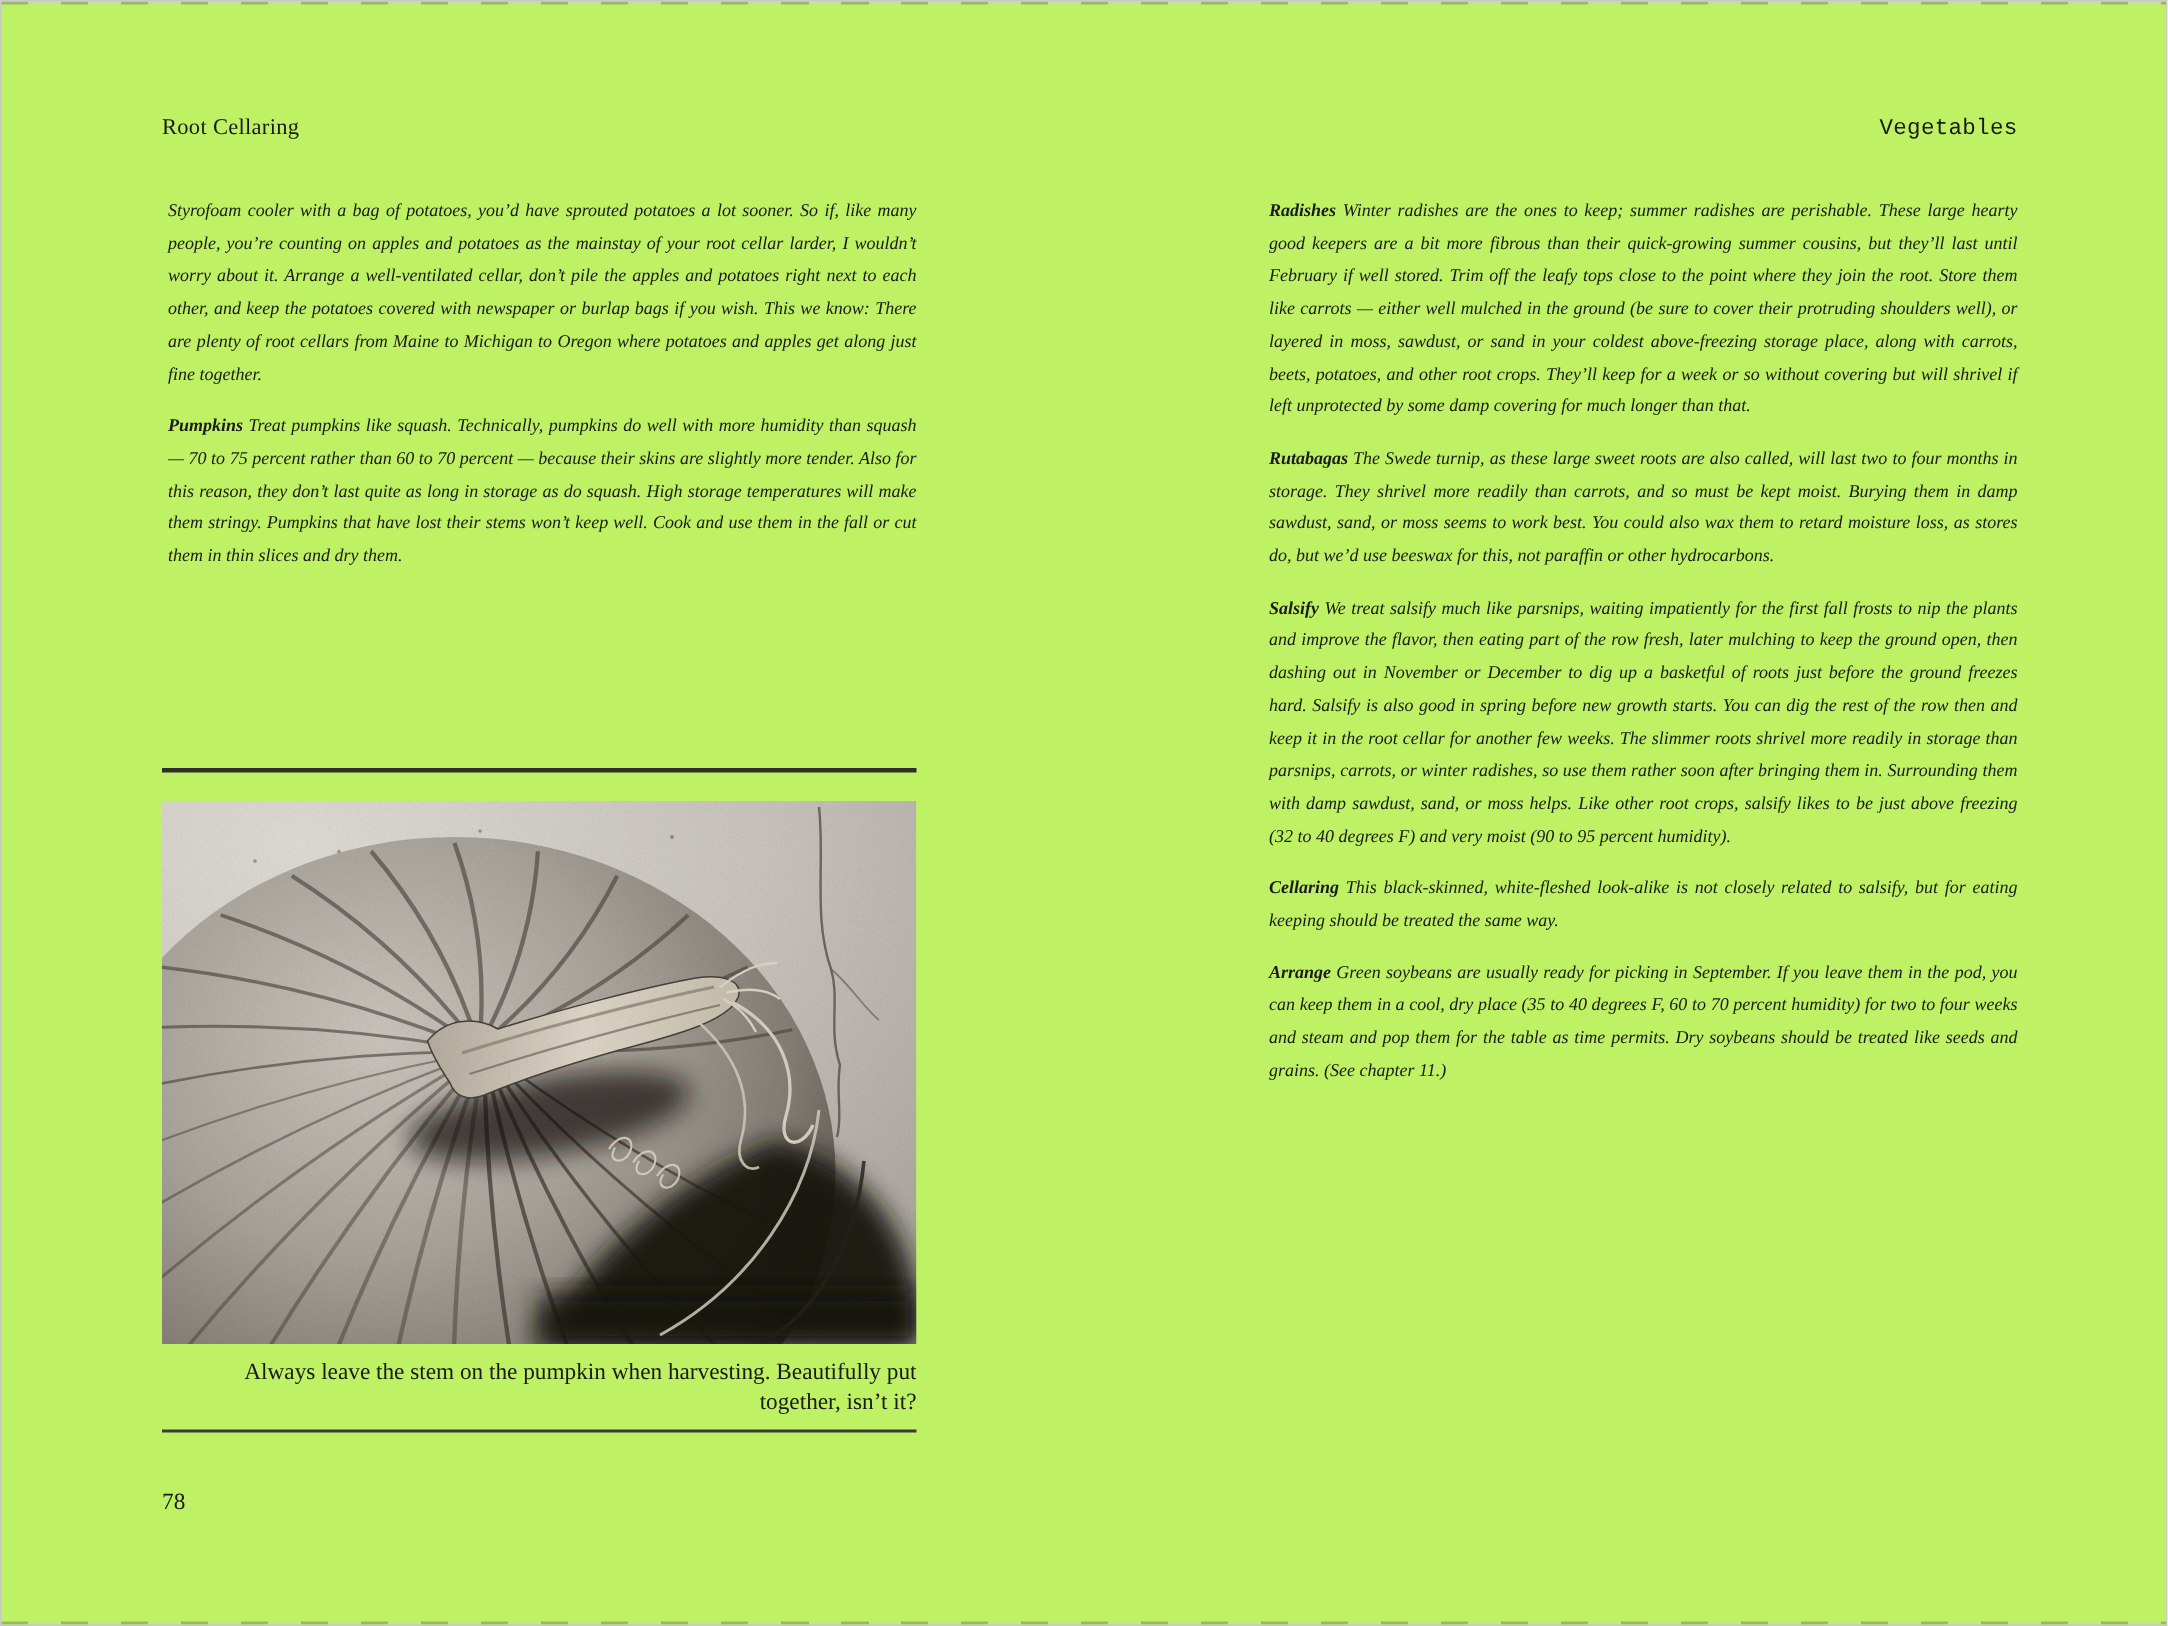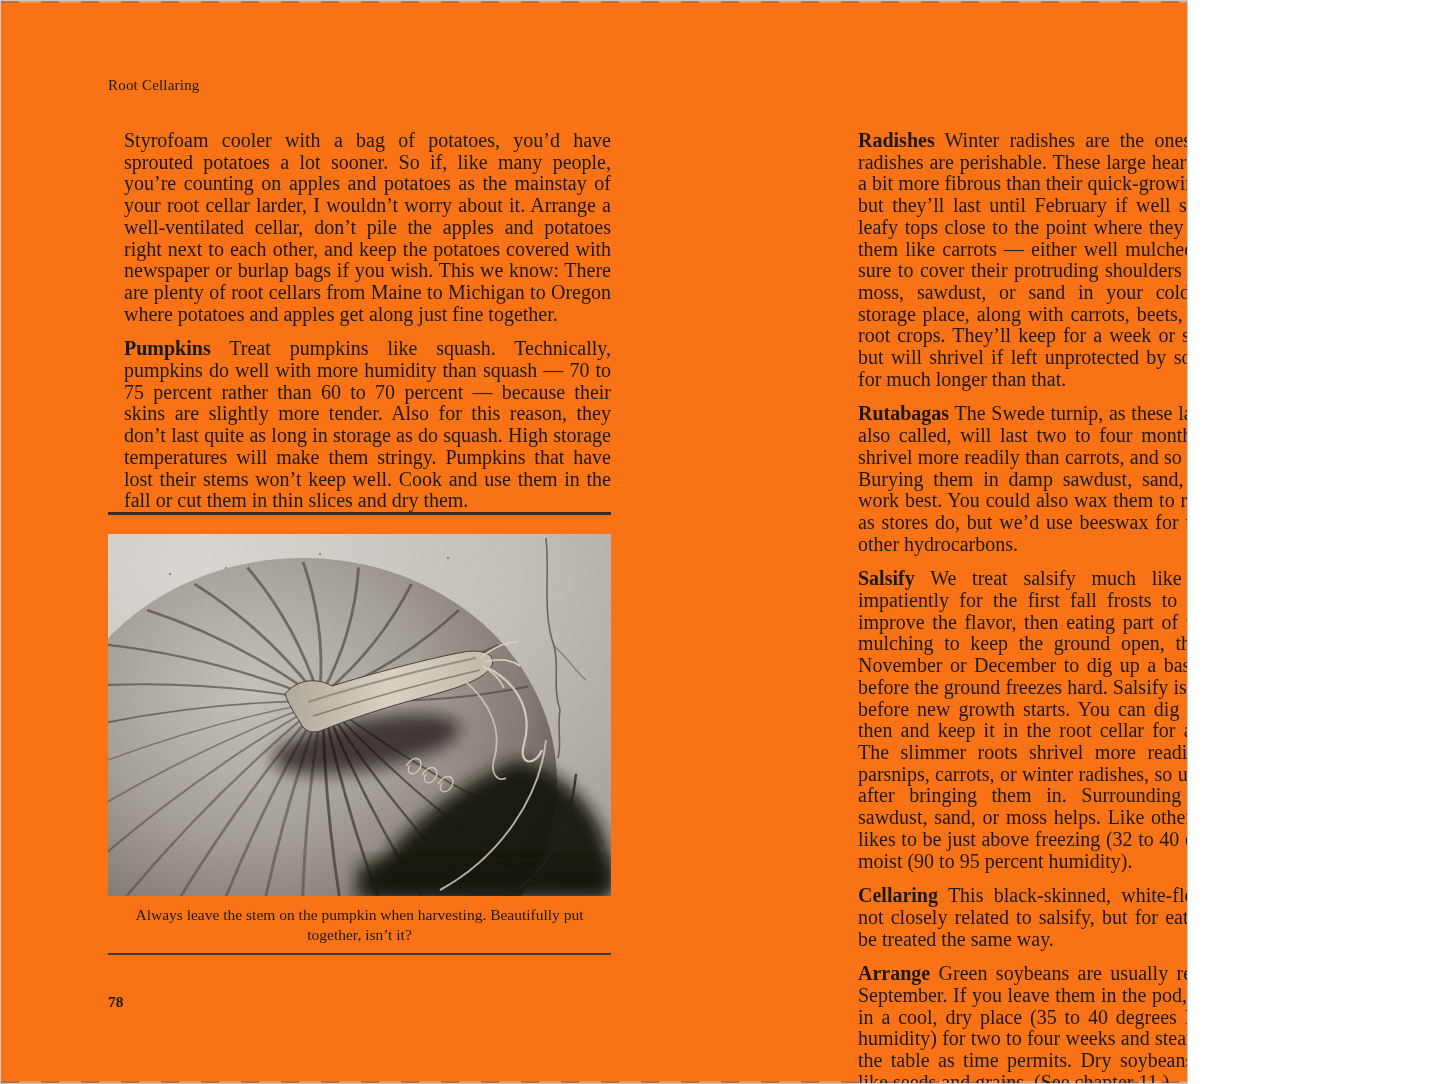--- a/index.html
+++ b/index.html
@@ -1,47 +1,47 @@
 <!DOCTYPE html>
 <html lang="en"><head>
 <meta charset="utf-8">
 <style>
   html,body{margin:0;padding:0;background:#ffffff;}
   .canvas{
-    position:relative;width:1188px;height:1084px;background:#f97316;
+    position:relative;width:1445px;height:1084px;background:#bef264;
     box-sizing:border-box;border:1px solid #c9c9c9;overflow:hidden;
     font-family:"Liberation Serif","DejaVu Serif",serif;color:#1a1a1a;
   }
   .edge{position:absolute;left:0;right:0;height:2px;
     background:repeating-linear-gradient(90deg, rgba(110,110,110,.45) 0 18px, rgba(205,205,205,.4) 18px 40px);}
   .edge.top{top:0;} .edge.bottom{bottom:0;}
 
   .page{position:absolute;top:0;height:100%;width:503px;}
   .page.left{left:107px;}
   .page.right{left:841px;}
 
   .running-header{position:absolute;top:76px;left:0;right:0;font-size:15px;letter-spacing:.2px;}
   .running-header.rh-right{text-align:right;font-family:Liberation Mono, monospace;}
 
-  .body{position:absolute;top:129px;left:16px;right:0;font-size:20px;line-height:21.7px;
-    text-align:justify;hyphens:auto;-webkit-hyphens:auto;}
+  .body{position:absolute;top:129px;left:4px;right:0;font-size:12px;line-height:21.7px;
+    text-align:justify;hyphens:auto;font-style:italic;-webkit-hyphens:auto;}
   .body p{margin:0 0 13px 0;}
   .body p:last-child{margin-bottom:0;}
   .term{font-weight:700;}
 
   .rule{position:absolute;left:0;right:0;background:#2f2e2c;}
   .rule.fig-top{top:511px;height:2.5px;}
   .rule.fig-bottom{top:952px;height:2px;background:#3c3b39;}
 
   .photo{position:absolute;top:533px;left:0;width:503px;height:362px;margin:0;overflow:hidden;}
   .photo svg{display:block;width:100%;height:100%;}
 
-  .caption{position:absolute;top:904px;left:0;right:0;font-size:15.5px;line-height:19.5px;text-align:center;}
+  .caption{position:absolute;top:904px;left:0;right:0;font-size:15.5px;line-height:19.5px;text-align:right;}
 
-  .pageno{position:absolute;top:992px;left:0;right:16px;font-size:15.5px;font-weight:bold;}
+  .pageno{position:absolute;top:992px;left:0;right:16px;font-size:15.5px;}
   .pageno.pn-right{text-align:right;}
 </style>
 </head>
 <body>
 
 <div class="canvas">
   <div class="edge top"></div>
   <div class="edge bottom"></div>
 
   <section class="page left">

